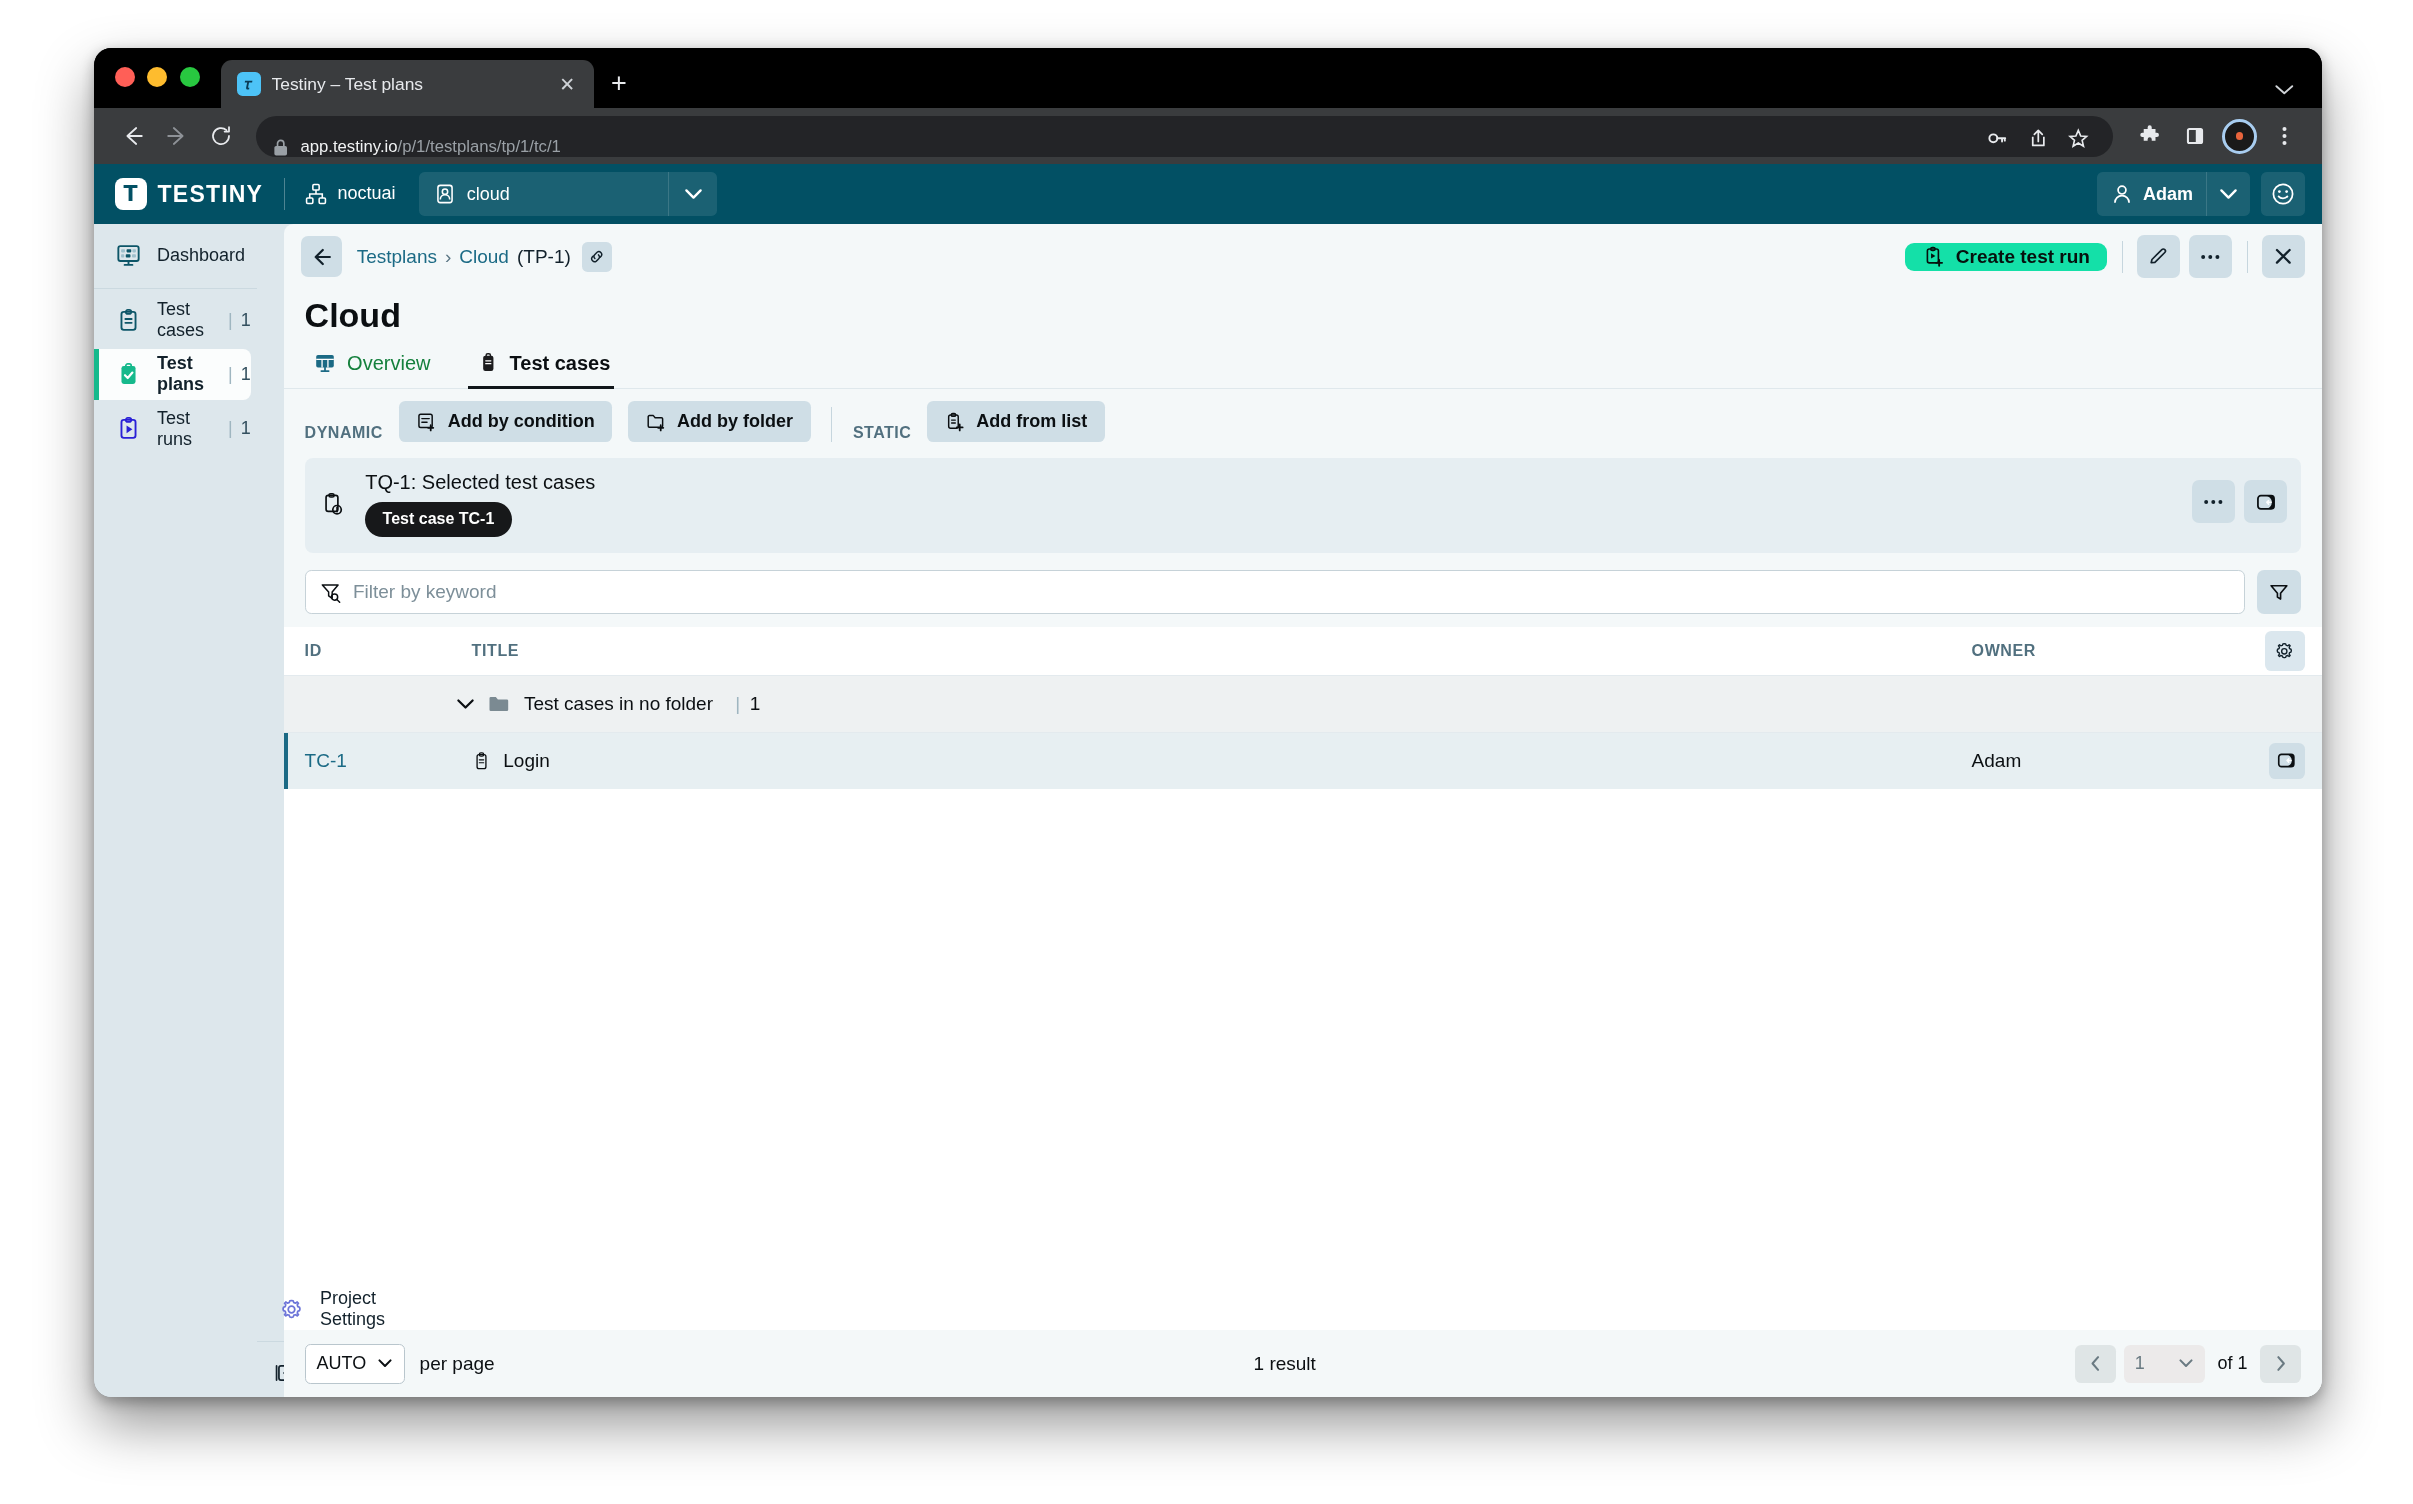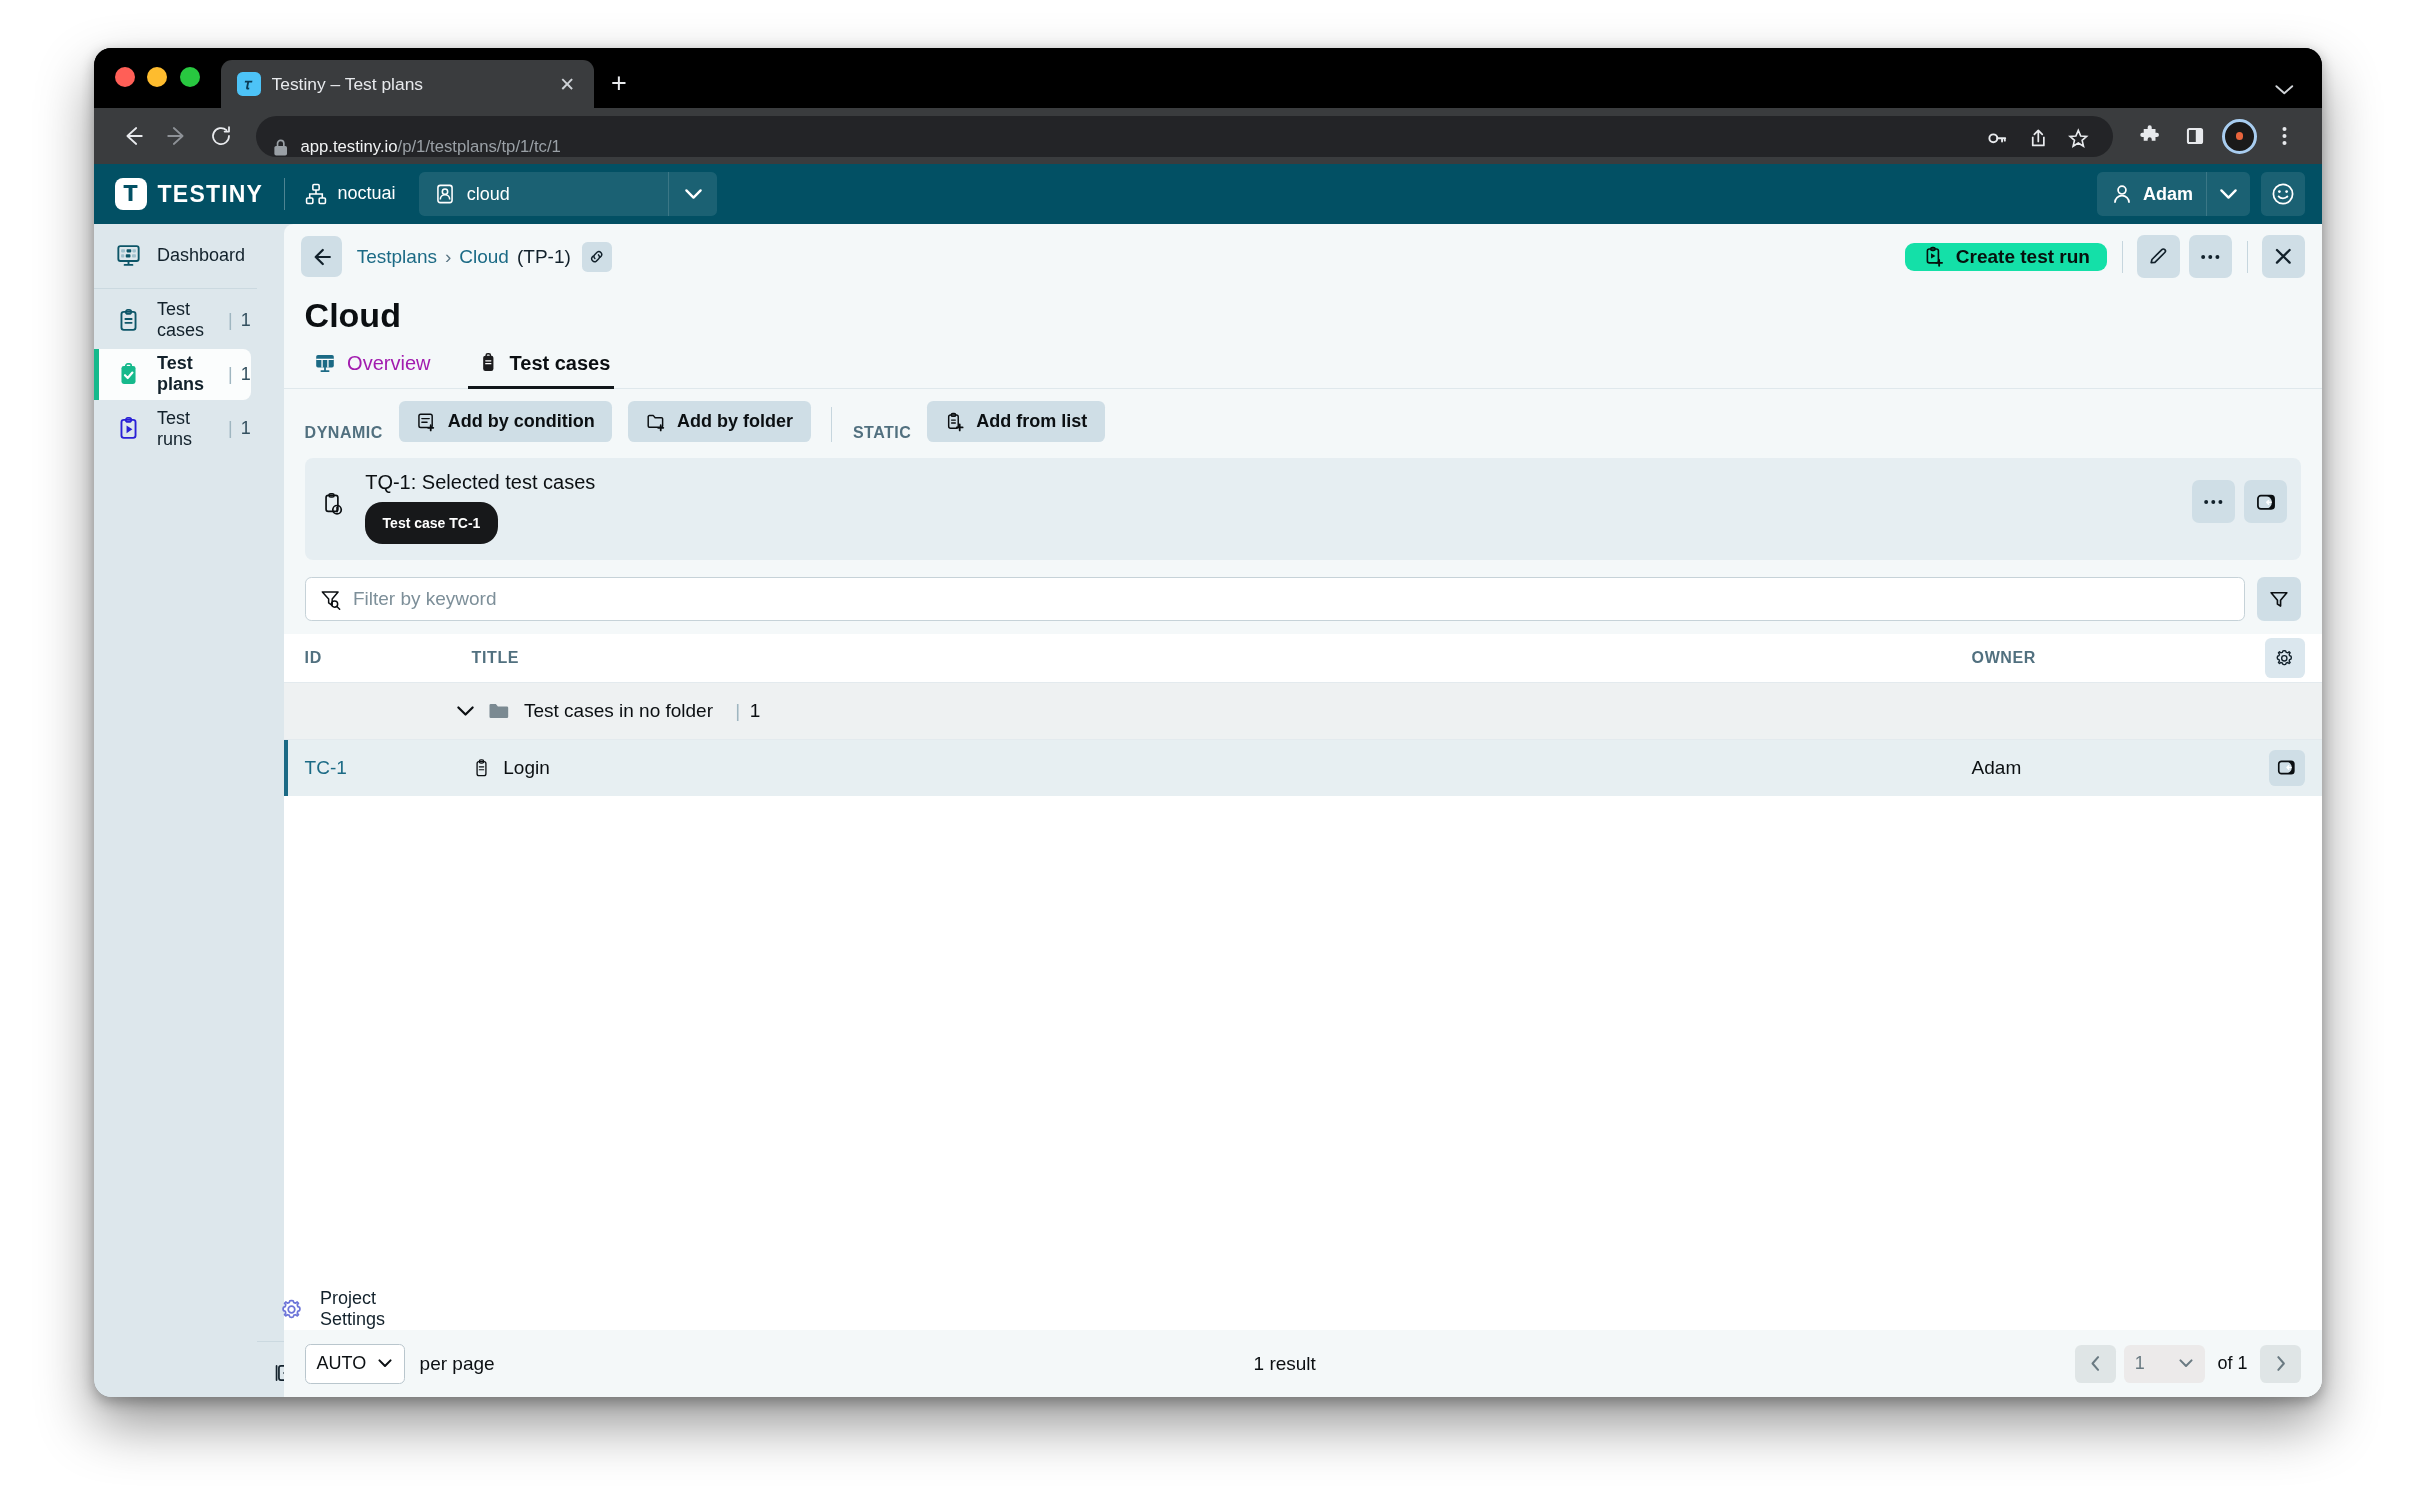--- a/index.html
+++ b/index.html
@@ -237,21 +237,21 @@
   }
 
   .tabs {
     display: flex; align-items: stretch; gap: 0;
     padding: 14.3px 0 0 20.6px;
     border-bottom: 1.6px solid #dfe8ec;
     flex: none;
   }
   .tab-item {
     display: flex; align-items: center; gap: 11px;
-    padding: 0 20.6px 12.7px 9.5px; font-size: 20px; color: #a21caf;
+    padding: 0 20.6px 12.7px 9.5px; font-size: 20px; color: #15803d;
     position: relative; margin-right: 17.4px;
   }
   .tab-item.active { color: #0b0f12; font-weight: bold; }
   .tab-item.active::after {
     content: ""; position: absolute; left: 0; right: 17.4px; bottom: -1.6px;
     height: 3.2px; background: #10161a;
   }
 
   .toolrow {
     display: flex; align-items: flex-end; gap: 16px;
@@ -270,22 +270,22 @@
     background: #e6eef2; border-radius: 8px;
     display: flex; align-items: flex-start;
     padding: 12.7px 14.3px 16px 14.3px; gap: 14.3px; flex: none;
   }
   .qp-icon { width: 32px; height: 32px; display: flex; align-items: center; justify-content: center; margin-top: 19px; flex: none; }
   .qp-body { display: flex; flex-direction: column; gap: 8px; }
   .qp-title { font-size: 20px; color: #0b0f12; }
   .chip {
     display: inline-flex; align-items: center;
     background: #17181a; color: #ffffff;
-    border-radius: 17.4px; height: 42px; padding: 0 17.4px;
-    font-size: 14px; font-weight: bold; align-self: flex-start;
+    border-radius: 17.4px; height: 35px; padding: 0 17.4px;
+    font-size: 16px; font-weight: bold; align-self: flex-start;
   }
   .qp-actions { margin-left: auto; display: flex; align-items: center; gap: 9.5px; margin-top: 9.5px; }
 
   .filterrow {
     display: flex; align-items: center; gap: 12.7px;
     padding: 17.4px 20.6px 12.7px 20.6px; flex: none;
   }
   .filter-input {
     flex: 1; height: 44px; background: #ffffff;
     border: 0.8px solid #c6d2d8; border-radius: 6.3px;

